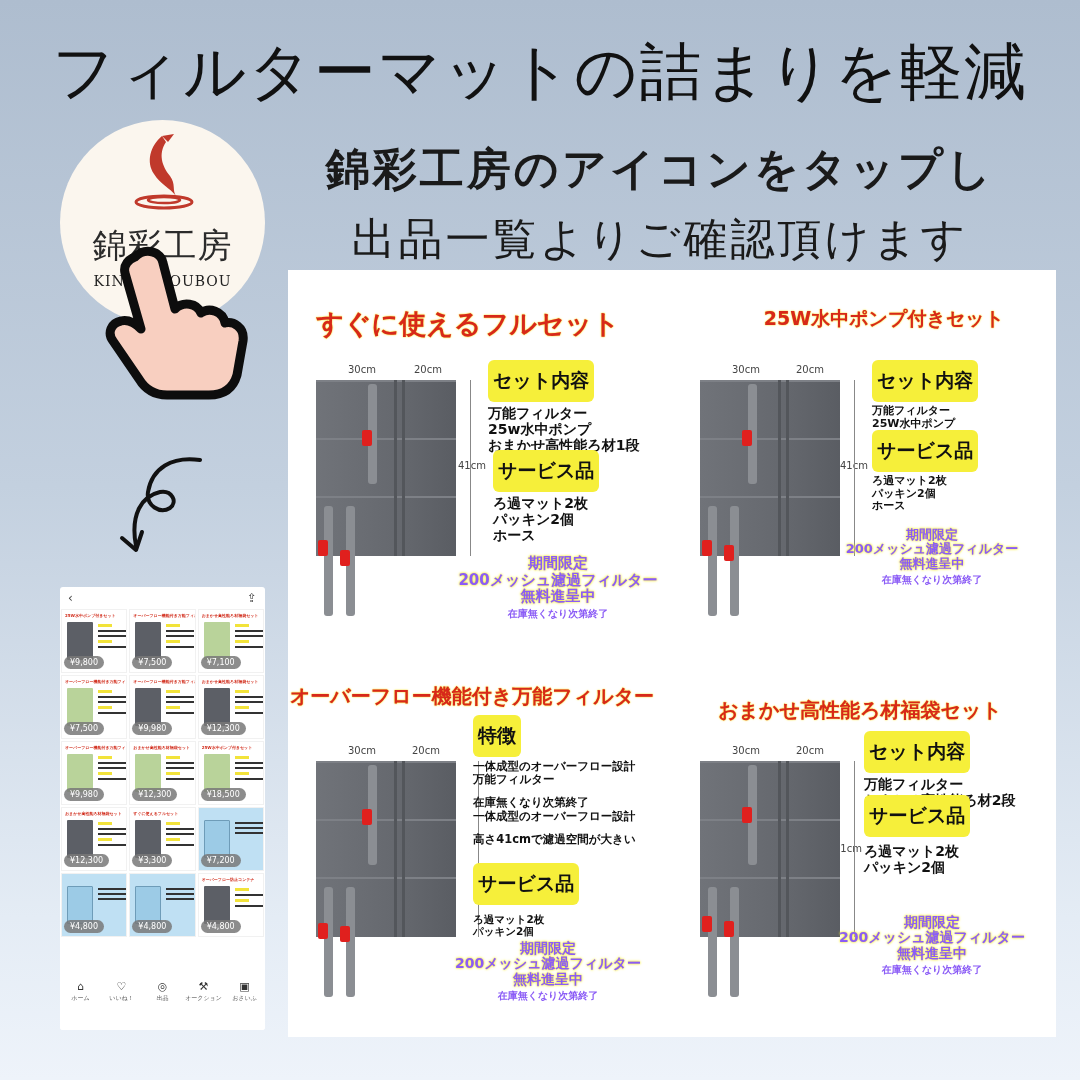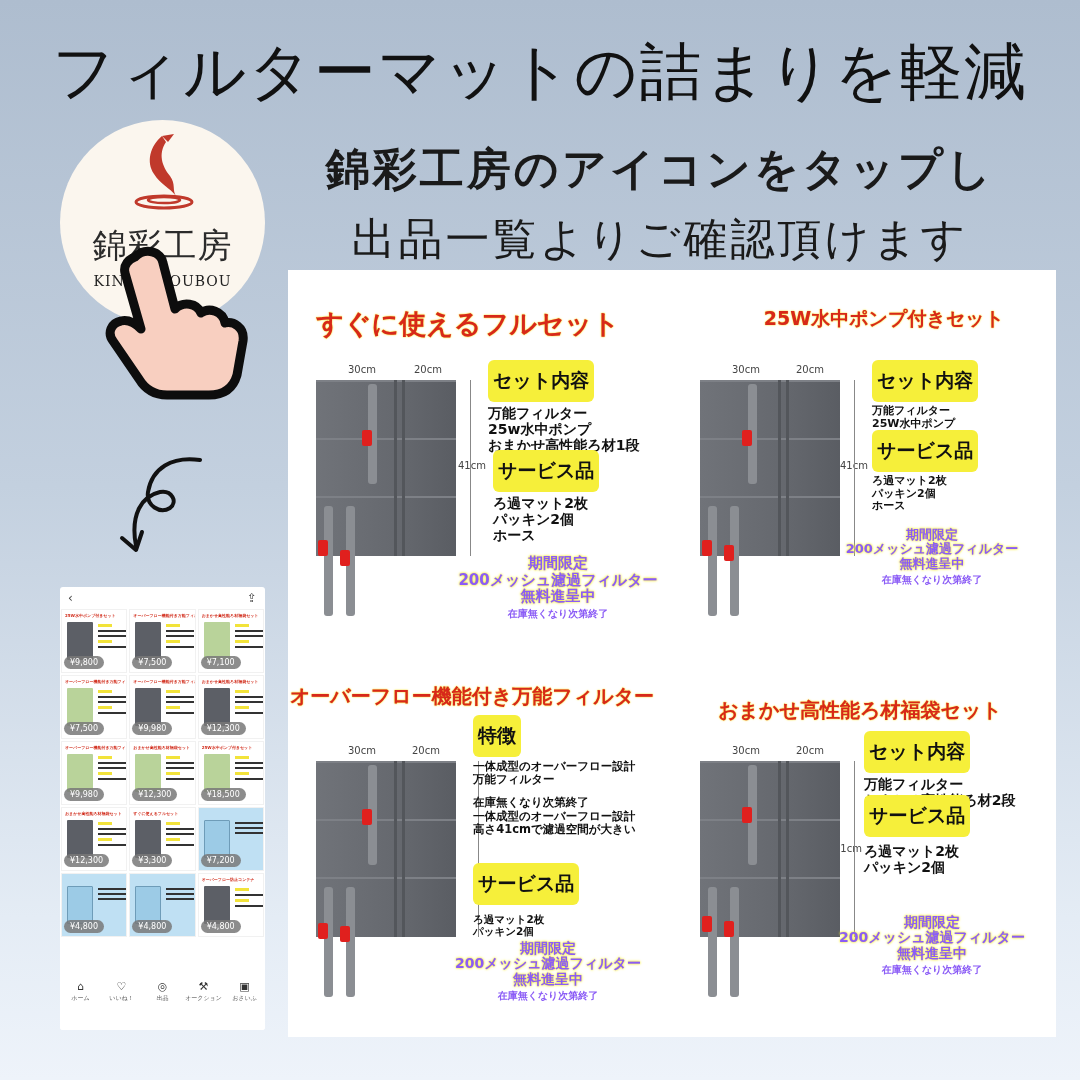--- a/index.html
+++ b/index.html
@@ -431,21 +431,21 @@
       <div class="valve" style="left:24px;top:165px;"></div>
       <div class="vline" style="left:162px;top:0;height:176px;"></div>
     </div>
     <div style="position:absolute;left:185px;top:62px;">
       <span class="hl">特徴</span>
       <div class="list" style="font-size:11.5px;margin-top:3px;">
         <div>一体成型のオーバーフロー設計</div>
         <div>万能フィルター</div>
         <div style="margin-top:10px;">在庫無くなり次第終了</div>
         <div>一体成型のオーバーフロー設計</div>
-        <div style="">高さ41cmで濾過空間が大きい</div>
+        <div style="margin-top:10px;">高さ41cmで濾過空間が大きい</div>
       </div>
     </div>
     <div style="position:absolute;left:185px;top:210px;">
       <span class="hl">サービス品</span>
       <div class="list" style="font-size:10.5px;margin-top:8px;">
         <div>ろ過マット2枚</div>
         <div>パッキン2個</div>
       </div>
     </div>
     <div class="promo" style="left:150px;top:288px;width:220px;font-size:14px;">

